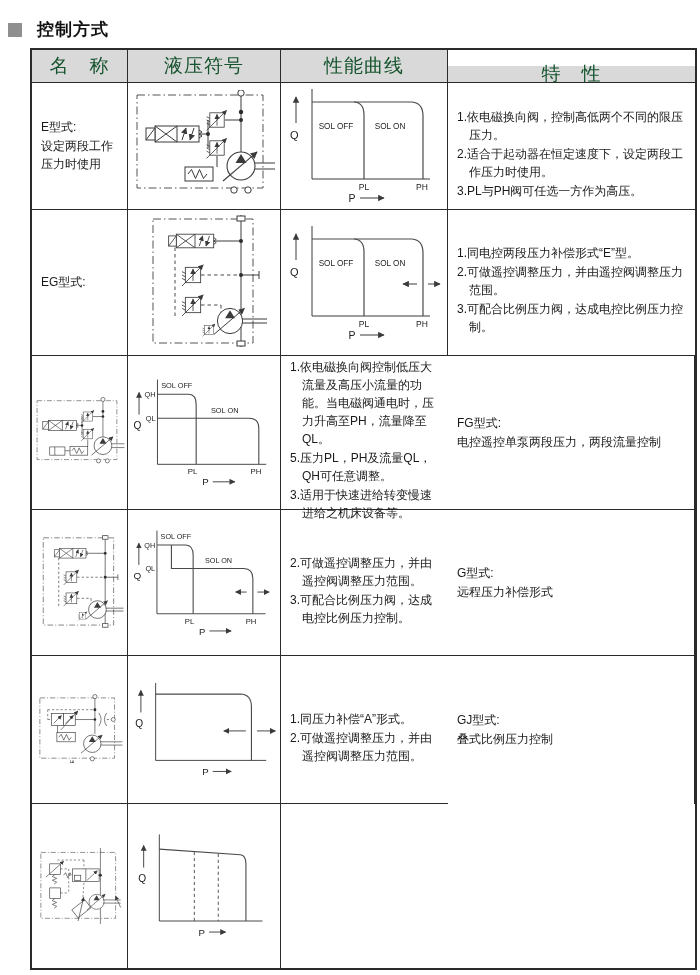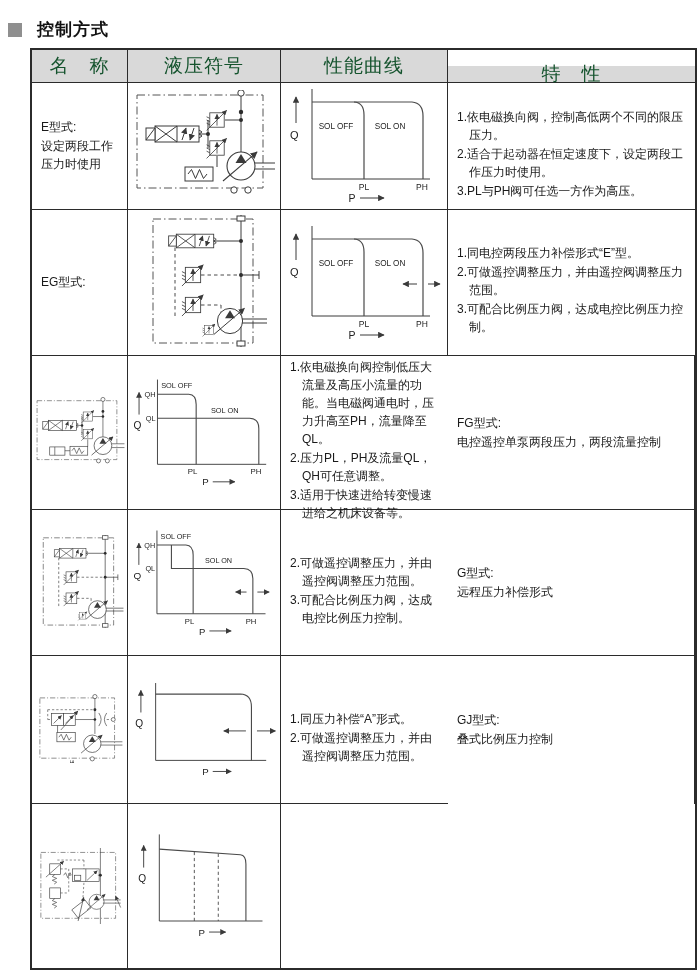--- a/index.html
+++ b/index.html
@@ -223,21 +223,21 @@
         <text x="36" y="15" font-size="8">SOL OFF</text>
         <text x="105" y="42" font-size="8" text-anchor="middle">SOL ON</text>
         <text x="70" y="109" font-size="8.5" text-anchor="middle">PL</text>
         <text x="139" y="109" font-size="8.5" text-anchor="middle">PH</text>
         <text x="84" y="121" font-size="10.5" text-anchor="middle">P</text>
         <line class="ln" x1="92" y1="117" x2="116" y2="117" marker-end="url(#ah)"></line>
       </svg>
     </div>
     <div class="c ft lc">
       <p>1.依电磁换向阀控制低压大流量及高压小流量的功能。当电磁阀通电时，压力升高至PH，流量降至QL。</p>
-      <p>2.压力PL，PH及流量QL，QH可任意调整。</p>
+      <p>5.压力PL，PH及流量QL，QH可任意调整。</p>
       <p>3.适用于快速进给转变慢速进给之机床设备等。</p>
     </div>
 
     <div class="c nm">
       <div class="tname">FG型式:</div>
       <div class="tdesc">电控遥控单泵两段压力，两段流量控制</div>
     </div>
     <div class="c sym">
       <svg width="135" height="135" viewBox="0 0 135 135">
         <rect class="dd" x="16" y="4" width="100" height="124"></rect>

